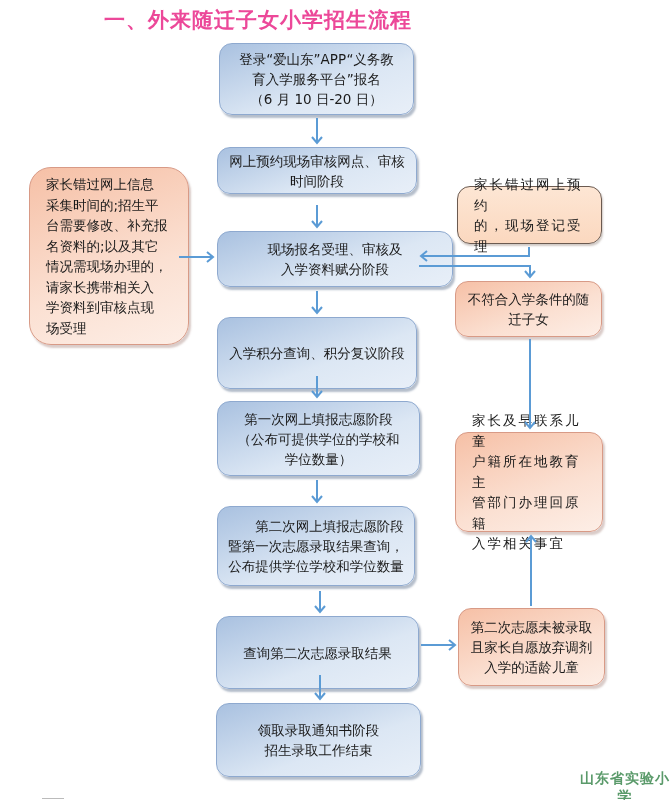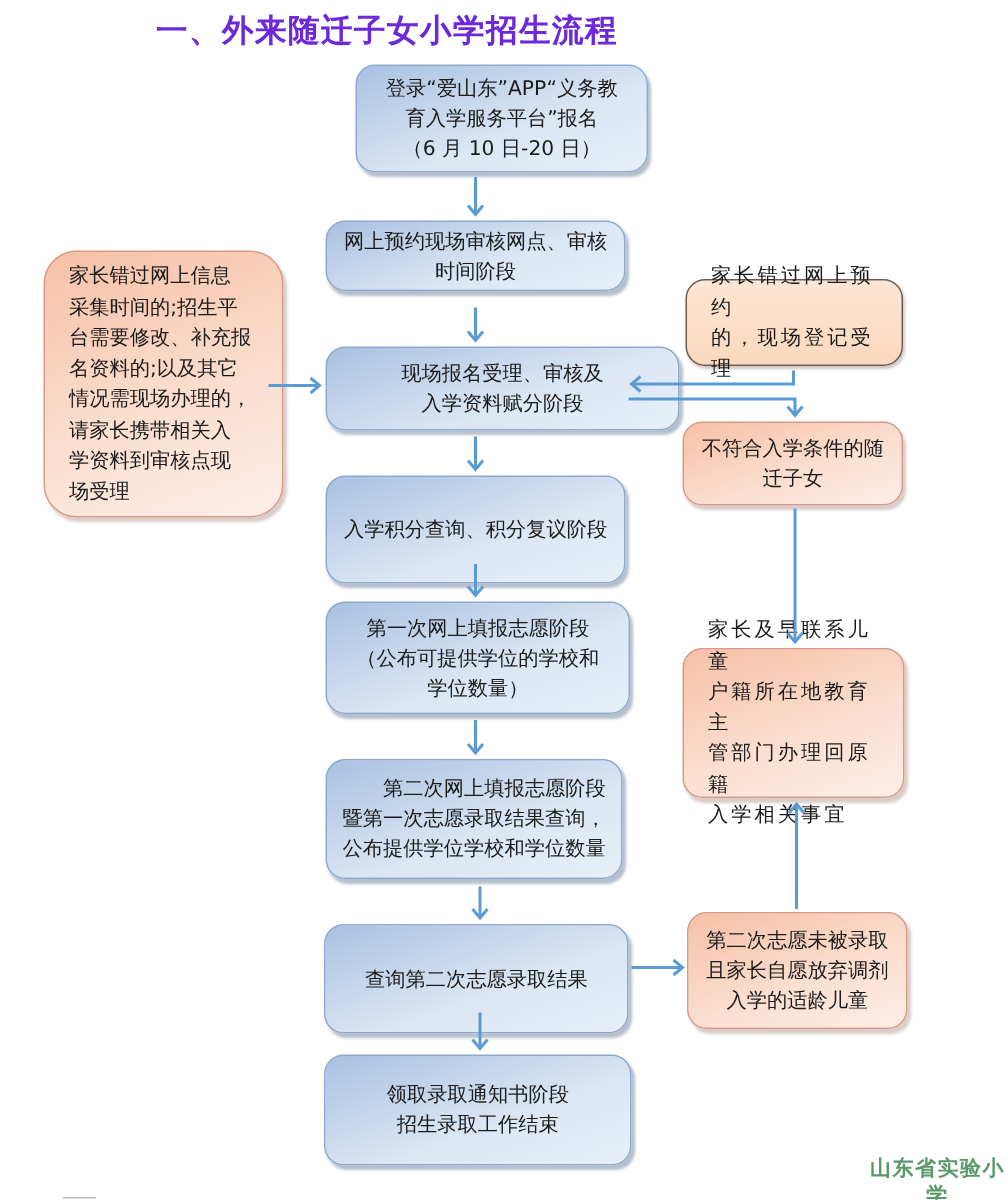--- a/index.html
+++ b/index.html
@@ -4,21 +4,21 @@
 <style>
   html, body { margin: 0; padding: 0; }
   body {
     width: 672px; height: 800px; position: relative; overflow: hidden;
     background: #ffffff;
     font-family: "DejaVu Sans", "Liberation Sans", sans-serif;
   }
   .title {
     position: absolute; left: 104px; top: 6px;
     font-family: "DejaVu Serif", "Liberation Serif", serif;
-    font-size: 21px; font-weight: bold; color: #6d28d9; letter-spacing: 1px;
+    font-size: 21px; font-weight: bold; color: #ec4899; letter-spacing: 1px;
   }
   .box {
     position: absolute; box-sizing: border-box;
     display: flex; align-items: center; justify-content: center;
     text-align: center; font-size: 13.5px; line-height: 20px; color: #1a1a1a;
     border-radius: 13px; white-space: pre-line; padding: 4px 8px;
   }
   .blue {
     background: linear-gradient(160deg, #a9c1e0 0%, #dce7f4 60%, #e8eff8 100%);
     border: 1px solid #8ea9cf;
@@ -41,21 +41,21 @@
     position: absolute; left: 578px; top: 770px; text-align: center;
   }
   .logo-cn { font-family: "DejaVu Serif", serif; font-size: 14px; color: #5a9a6a; font-weight: bold; letter-spacing: 1px; }
   .corner-line { position: absolute; left: 42px; top: 798px; width: 22px; height: 1px; background: #bbb; }
 </style>
 </head>
 <body>
 
 <div class="title">一、外来随迁子女小学招生流程</div>
 
-<div class="box blue" style="left:219px;top:43px;width:195px;height:72px;margin-left:18px;">登录“爱山东”APP“义务教
+<div class="box blue" style="left:219px;top:43px;width:195px;height:72px;">登录“爱山东”APP“义务教
 育入学服务平台”报名
 （6 月 10 日-20 日）</div>
 <div class="box blue" style="left:217px;top:147px;width:200px;height:47px;">网上预约现场审核网点、审核
 时间阶段</div>
 <div class="box blue" style="left:217px;top:231px;width:236px;height:56px;">现场报名受理、审核及
 入学资料赋分阶段</div>
 <div class="box blue" style="left:217px;top:317px;width:200px;height:72px;">入学积分查询、积分复议阶段</div>
 <div class="box blue" style="left:217px;top:401px;width:203px;height:75px;">第一次网上填报志愿阶段
 （公布可提供学位的学校和
 学位数量）</div>

